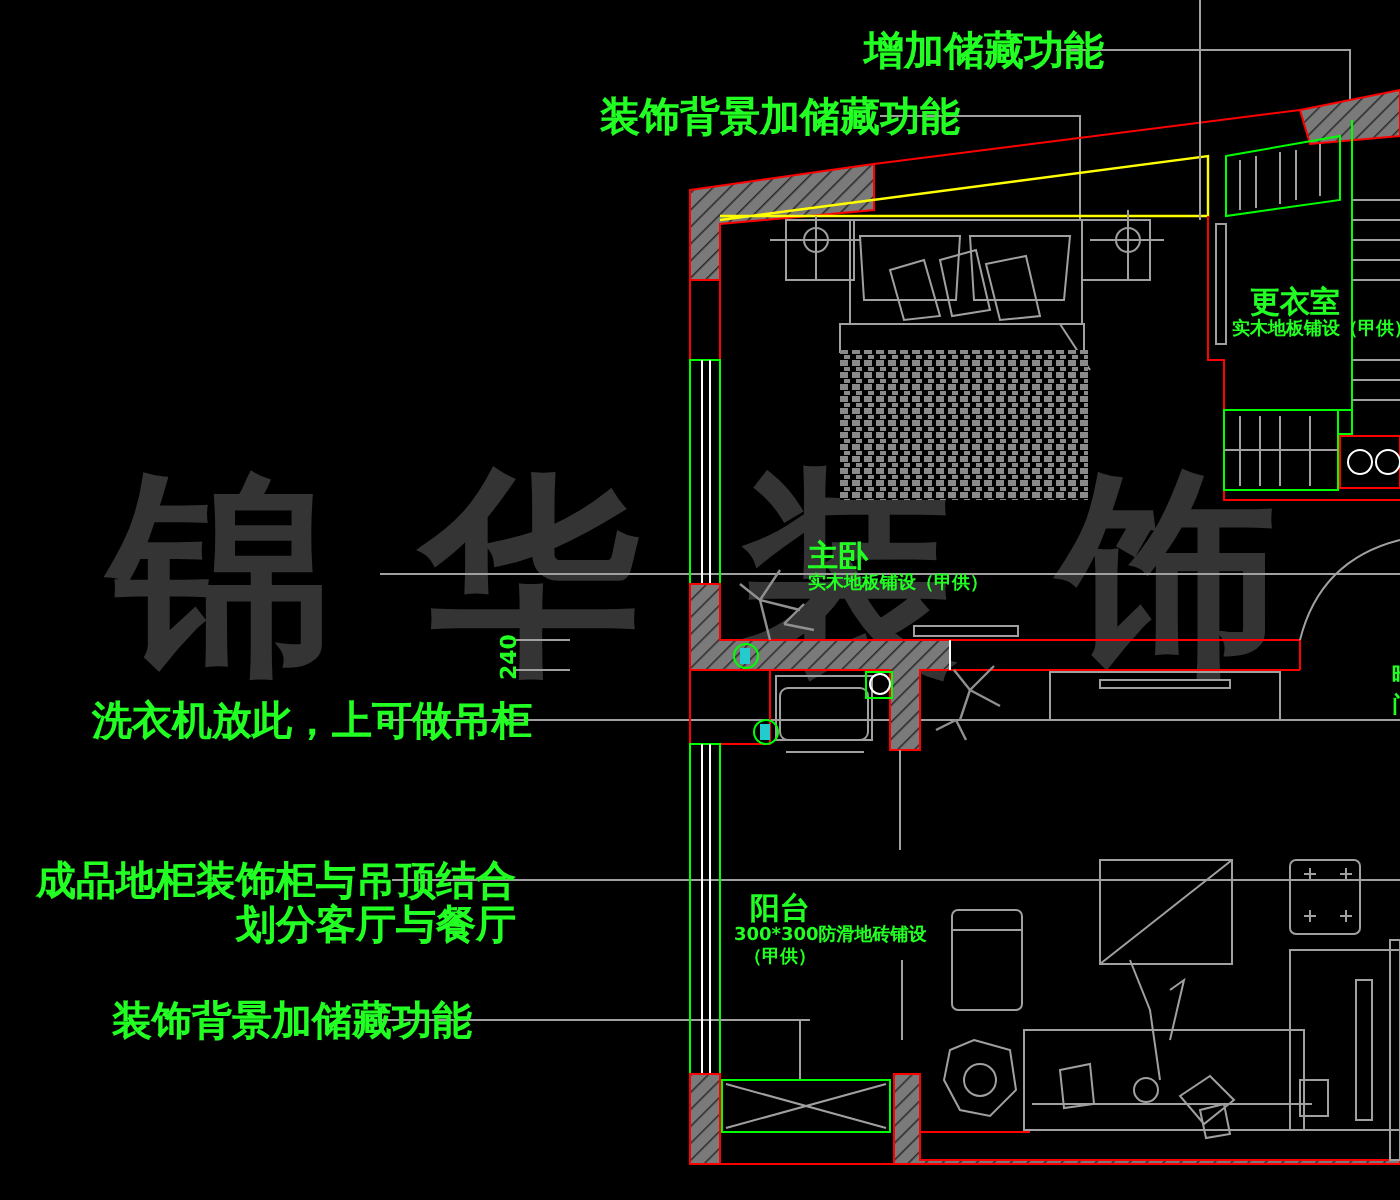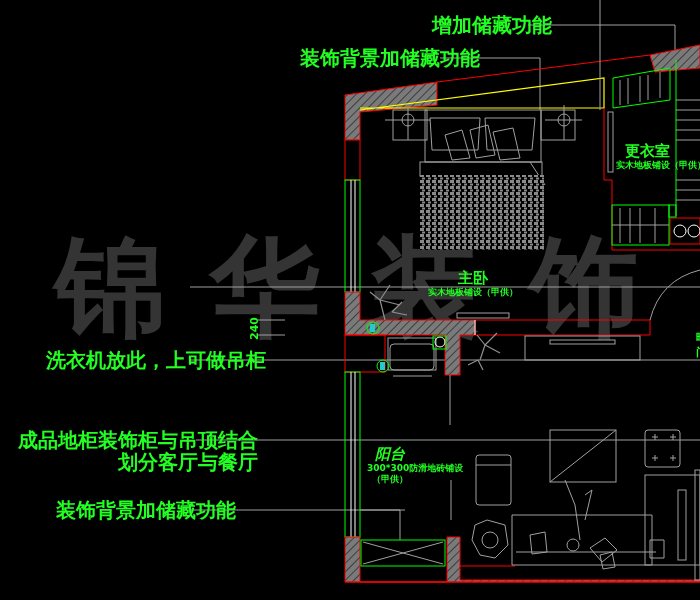--- a/index.html
+++ b/index.html
@@ -193,28 +193,28 @@
   <div class="note" style="left:300px;top:47px;">装饰背景加储藏功能</div>
   <div class="note" style="left:18px;top:349px;margin-left:28px;">洗衣机放此，上可做吊柜</div>
   <div class="note" style="left:18px;top:429px;text-align:right;">
     <div>成品地柜装饰柜与吊顶结合</div>
     <div>划分客厅与餐厅</div>
   </div>
   <div class="note" style="left:56px;top:499px;">装饰背景加储藏功能</div>
 
   <div class="dim" style="left:248px;top:340px;">240</div>
 
-  <div class="room" style="left:428px;top:270px;text-align:center;">
+  <div class="room" style="left:404px;top:270px;">
     <div class="name">主卧</div>
     <div class="sub">实木地板铺设（甲供）</div>
   </div>
   <div class="room" style="left:616px;top:143px;">
     <div class="name" style="margin-left:9px;">更衣室</div>
     <div class="sub">实木地板铺设（甲供）</div>
   </div>
   <div class="room" style="left:367px;top:446px;">
-    <div class="name" style="margin-left:8px;font-style:italic;">阳台</div>
+    <div class="name" style="margin-left:8px;">阳台</div>
     <div class="sub">300*300防滑地砖铺设</div>
     <div class="sub" style="margin-left:5px;">（甲供）</div>
   </div>
 
   <div class="small" style="left:668px;top:330px;padding-left:28px;">暗门</div>
 </div>
 
 </body></html>

